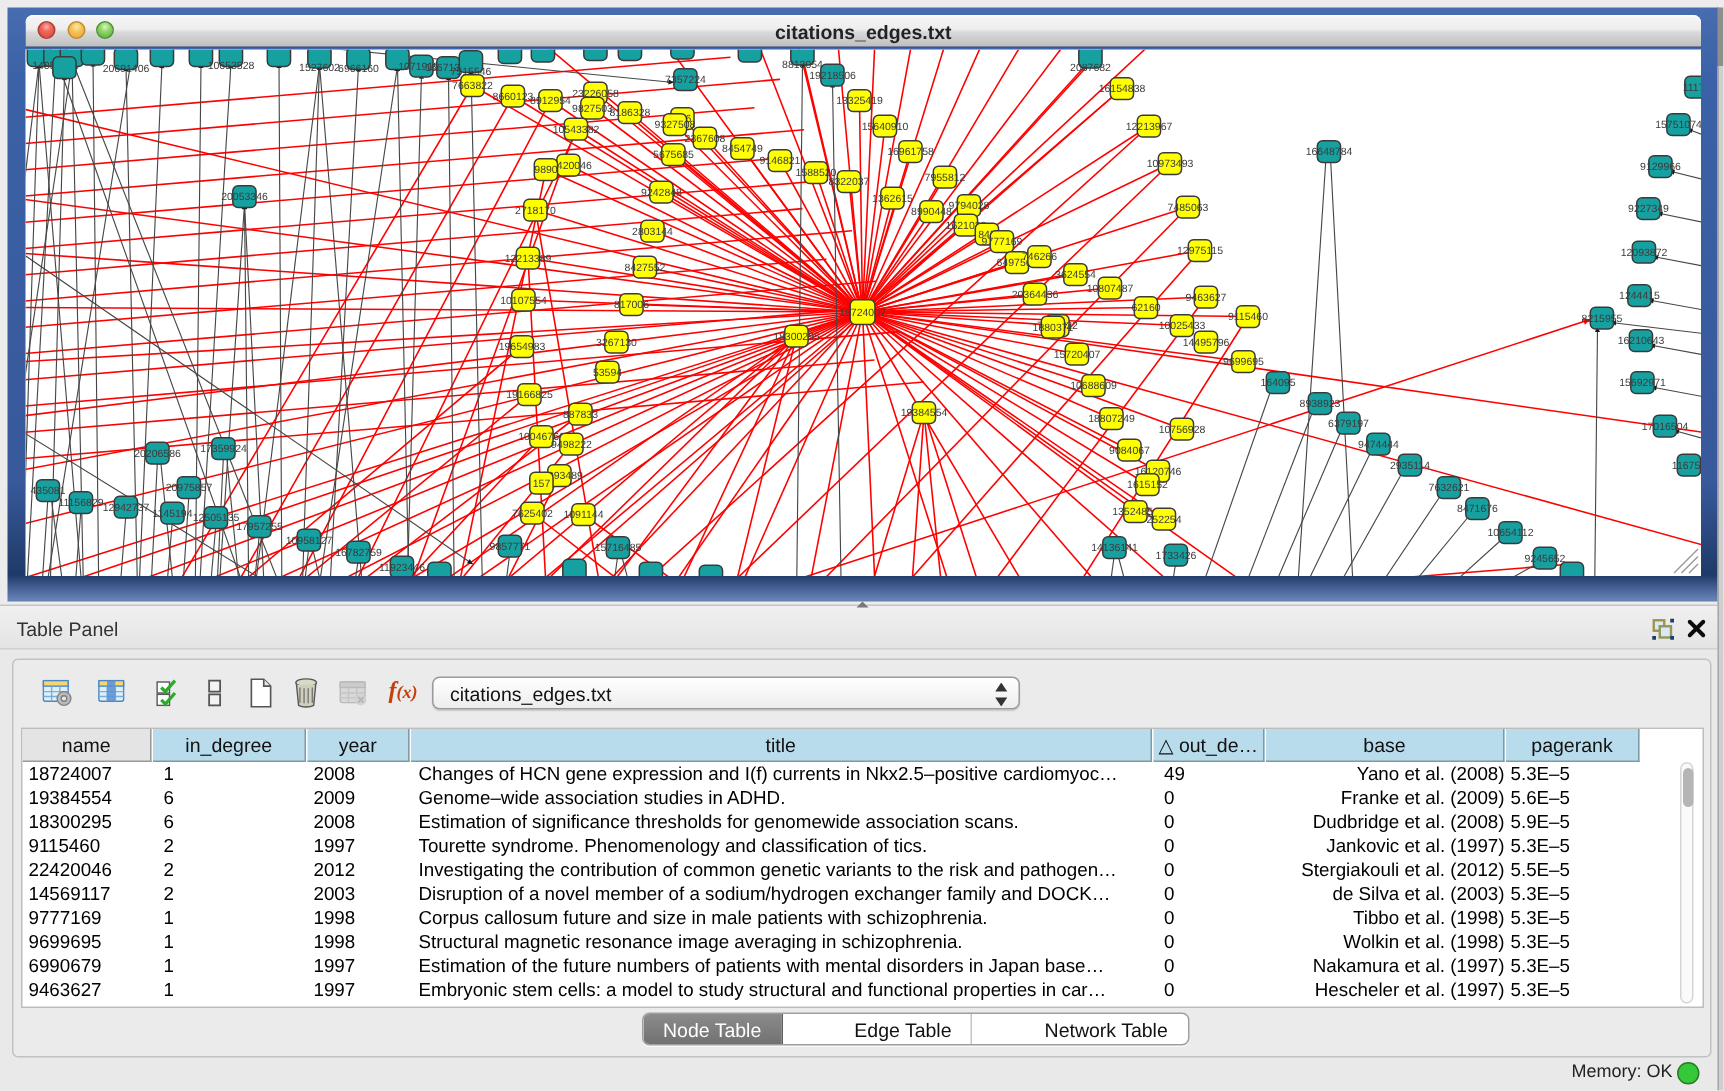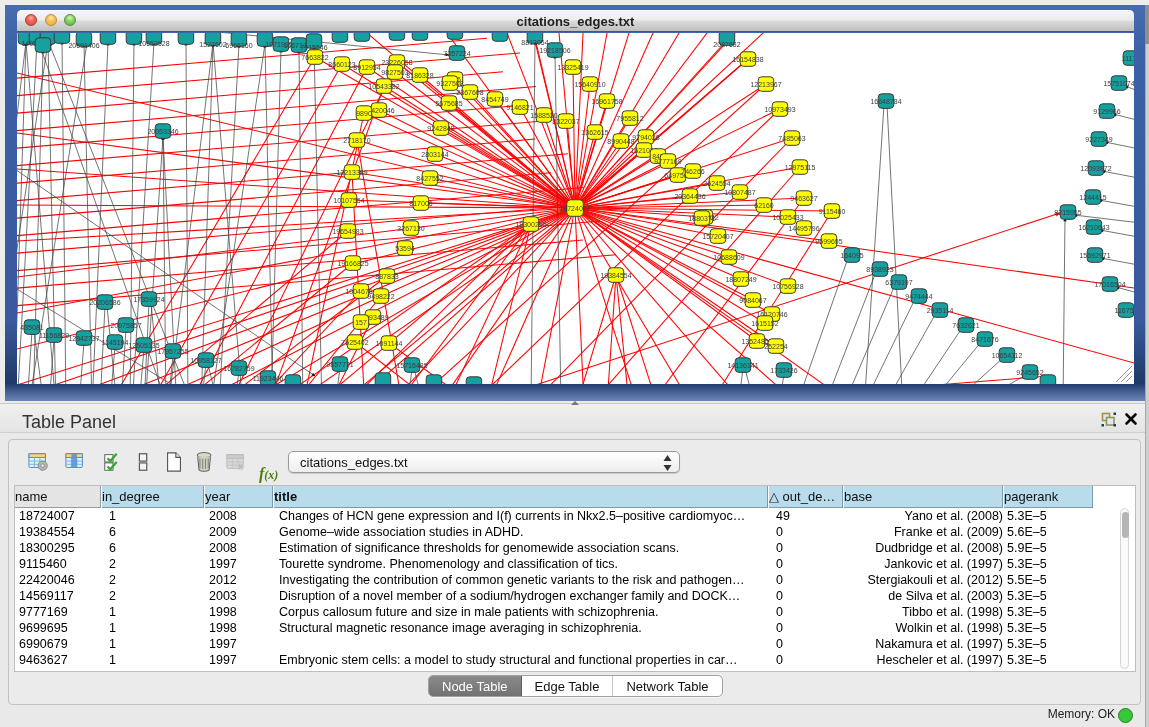--- a/index.html
+++ b/index.html
@@ -14,48 +14,48 @@
 #titlebar .title { position:absolute; left:0; right:0; top:4px; text-align:center;
   font-size:13px; font-weight:bold; color:#222; }
 .tl { position:absolute; top:4px; width:12px; height:12px; border-radius:50%; }
 #tl1 { left:8px; background:radial-gradient(circle at 50% 30%,#ffb0a8 0%,#ec6a60 35%,#d94439 100%); border:1px solid #b03a32;}
 #tl2 { left:28px; background:radial-gradient(circle at 50% 30%,#ffe9b0 0%,#f6c255 40%,#e9a43b 100%); border:1px solid #c08b2d;}
 #tl3 { left:47px; background:radial-gradient(circle at 50% 30%,#d6f5c2 0%,#8ed465 40%,#5aa83b 100%); border:1px solid #4f9334;}
 #gcanvas { position:absolute; left:0; top:23px; width:1117px; height:351px; background:#fff; overflow:hidden; }
 #tablepanel { position:absolute; left:0; top:403px; width:1149px; height:324px; background:#e9e9e9; }
 #tp-head { position:absolute; left:0; top:0; width:1149px; height:30px;
   background:linear-gradient(180deg,#f0f0f0,#e4e4e4); border-top:1px solid #c6c6c6; border-bottom:1px solid #d0d0d0;}
-#tp-head .t { position:absolute; left:22px; top:8px; font-size:18px; color:#333; }
+#tp-head .t { position:absolute; left:11px; top:8px; font-size:13px; color:#333; }
 #tp-box { position:absolute; left:8px; top:36px; width:1133px; height:266px;
   background:#ebebeb; border:1px solid #c2c2c2; border-radius:4px; }
 #toolbar { position:absolute; left:2px; top:11px; height:24px; width:280px; }
 .ic { position:absolute; top:0; width:22px; height:22px; }
 #dd { position:absolute; left:279px; top:11px; width:392px; height:22px; background:linear-gradient(180deg,#ffffff,#ededed);
   border:1px solid #9a9a9a; border-radius:5px; box-shadow:0 1px 1px rgba(0,0,0,0.15); }
 #dd .txt { position:absolute; left:11px; top:3px; font-size:13px; color:#111; }
 #tbl { position:absolute; left:5px; top:45px; width:1122px; height:187px; background:#fff; border:1px solid #bdbdbd; overflow:hidden;}
 #thead { position:absolute; left:0; top:0; height:22px; width:1120px; font-size:13px; color:#111; }
 #thead .th { position:absolute; top:0; height:22px; background:#b9dcec; border-right:1px solid #7e9aa6;
-  border-bottom:1px solid #7e9aa6; text-align:left; line-height:21px; }
+  border-bottom:1px solid #7e9aa6; text-align:center; line-height:21px; }
 #thead .g { background:#e4e4e4; border-right:1px solid #9a9a9a; border-bottom:1px solid #9a9a9a;}
 #tbody { position:absolute; left:0; top:22px; width:1120px; font-size:12.5px; color:#000; }
 .tr { position:relative; height:16px; line-height:16px; white-space:nowrap; }
 .tr div { position:absolute; overflow:hidden; }
 .c0 { left:4px; width:82px; }
 .c1 { left:94px; width:95px; }
 .c2 { left:194px; width:64px; }
 .c3 { left:264px; width:489px; }
 .c4 { left:761px; width:66px; }
 .c5 { left:829px; width:159px; text-align:right; }
 .c6 { left:992px; width:86px; }
 #vsb { position:absolute; right:11px; top:68px; width:9px; height:161px; background:#fafafa; border:1px solid #d5d5d5; border-radius:5px;}
 #vsb .th { position:absolute; left:0.5px; top:3px; width:7px; height:26px; background:#b5b5b5; border-radius:4px; }
 #tabs { position:absolute; left:419px; top:235px; height:22px; display:flex;
   border:1px solid #9f9f9f; border-radius:5px; overflow:hidden; background:#fff;
-  box-shadow:0 1px 0 rgba(255,255,255,0.7);}
+  box-shadow:0 1px 0 rgba(255,255,255,0.7);gap:35px;}
 #tabs .tab { height:22px; line-height:21px; font-size:13px; padding:0 13px; color:#111; border-right:1px solid #c5c5c5;}
 #tabs .sel { background:linear-gradient(180deg,#8b8b8b,#6f6f6f); color:#fff; border-right:1px solid #5f5f5f;}
 #tabs .tab:last-child { border-right:none; }
 #mem { position:absolute; right:34px; bottom:6px; font-size:12px; color:#222; }
 #memdot { position:absolute; right:16px; bottom:4px; width:15px; height:15px; border-radius:50%;
   background:#35c93a; border:1.5px solid #2c7a2c; }
 #rstrip { position:absolute; right:0; top:44px; width:4px; height:683px; background:#cfcfcf; border-left:1px solid #a8a8a8;}
 #rstripTop { position:absolute; right:0; top:5px; width:4px; height:39px; background:#8e8e8e;}
 #splitarrow { position:absolute; left:571px; top:401px; width:0; height:0;
   border-left:4px solid transparent; border-right:4px solid transparent; border-bottom:4px solid #777; }
@@ -651,35 +651,35 @@
           </svg>
 <svg class="ic" style="left:214px" width="24" height="24" viewBox="0 0 24 24">
             <g opacity="0.55">
               <rect x="2" y="4" width="18" height="15" rx="1.5" fill="#c9c9c9" stroke="#909090"></rect>
               <rect x="2" y="4" width="18" height="4" fill="#b2b2b2" stroke="#909090"></rect>
               <path d="M2 12h18M2 15.5h18M8 8v11M14 8v11" stroke="#a5a5a5" fill="none"></path>
               <circle cx="17" cy="17" r="4" fill="#bdbdbd"></circle>
               <path d="M15 15 l4 4 M19 15 l-4 4" stroke="#8a8a8a" stroke-width="1.4"></path>
             </g>
           </svg>
-<div style="position:absolute;left:248px;top:14px;font-size:16px;color:#4d7c0f;font-style:italic;font-family:'Liberation Serif',serif;font-weight:bold;text-align:right;">f<span style="font-size:12px;">(x)</span></div>
+<div style="position:absolute;left:248px;top:1px;font-size:16px;color:#c2410c;font-style:italic;font-family:'Liberation Serif',serif;font-weight:bold;text-align:right;">f<span style="font-size:12px;">(x)</span></div>
         </div>
       <div id="dd">
           <span class="txt">citations_edges.txt</span>
         <svg style="position:absolute;right:7px;top:3px" width="9" height="16">
             <path d="M4.5 0 L8.5 6 L0.5 6 z" fill="#333"></path>
             <path d="M4.5 16 L8.5 10 L0.5 10 z" fill="#333"></path>
           </svg>
       </div>
       <div id="tbl">
         <div id="thead">
           <div class="th g" style="left:0;width:86px;">name</div>
           <div class="th" style="left:87px;width:102px;">in_degree</div>
           <div class="th" style="left:190px;width:68px;">year</div>
-          <div class="th" style="left:259px;width:494px;font-weight:bold;">title</div>
+          <div class="th" style="left:259px;width:494px;">title</div>
           <div class="th" style="left:754px;width:74px;">△ out_de…</div>
           <div class="th" style="left:829px;width:159px;">base</div>
           <div class="th" style="left:989px;width:89px;">pagerank</div>
         </div>
         <div id="tbody">
 <div class="tr">
               <div class="c0">18724007</div>
               <div class="c1">1</div>
               <div class="c2">2008</div>
               <div class="c3">Changes of HCN gene expression and I(f) currents in Nkx2.5–positive cardiomyoc…</div>
@@ -747,20 +747,21 @@
               <div class="c2">1998</div>
               <div class="c3">Structural magnetic resonance image averaging in schizophrenia.</div>
               <div class="c4">0</div>
               <div class="c5">Wolkin et al. (1998)</div>
               <div class="c6">5.3E–5</div>
             </div>
 <div class="tr">
               <div class="c0">6990679</div>
               <div class="c1">1</div>
               <div class="c2">1997</div>
+              <div class="c3">Estimation of the future numbers of patients with mental disorders in Japan base…</div>
               <div class="c4">0</div>
               <div class="c5">Nakamura et al. (1997)</div>
               <div class="c6">5.3E–5</div>
             </div>
 <div class="tr">
               <div class="c0">9463627</div>
               <div class="c1">1</div>
               <div class="c2">1997</div>
               <div class="c3">Embryonic stem cells: a model to study structural and functional properties in car…</div>
               <div class="c4">0</div>

